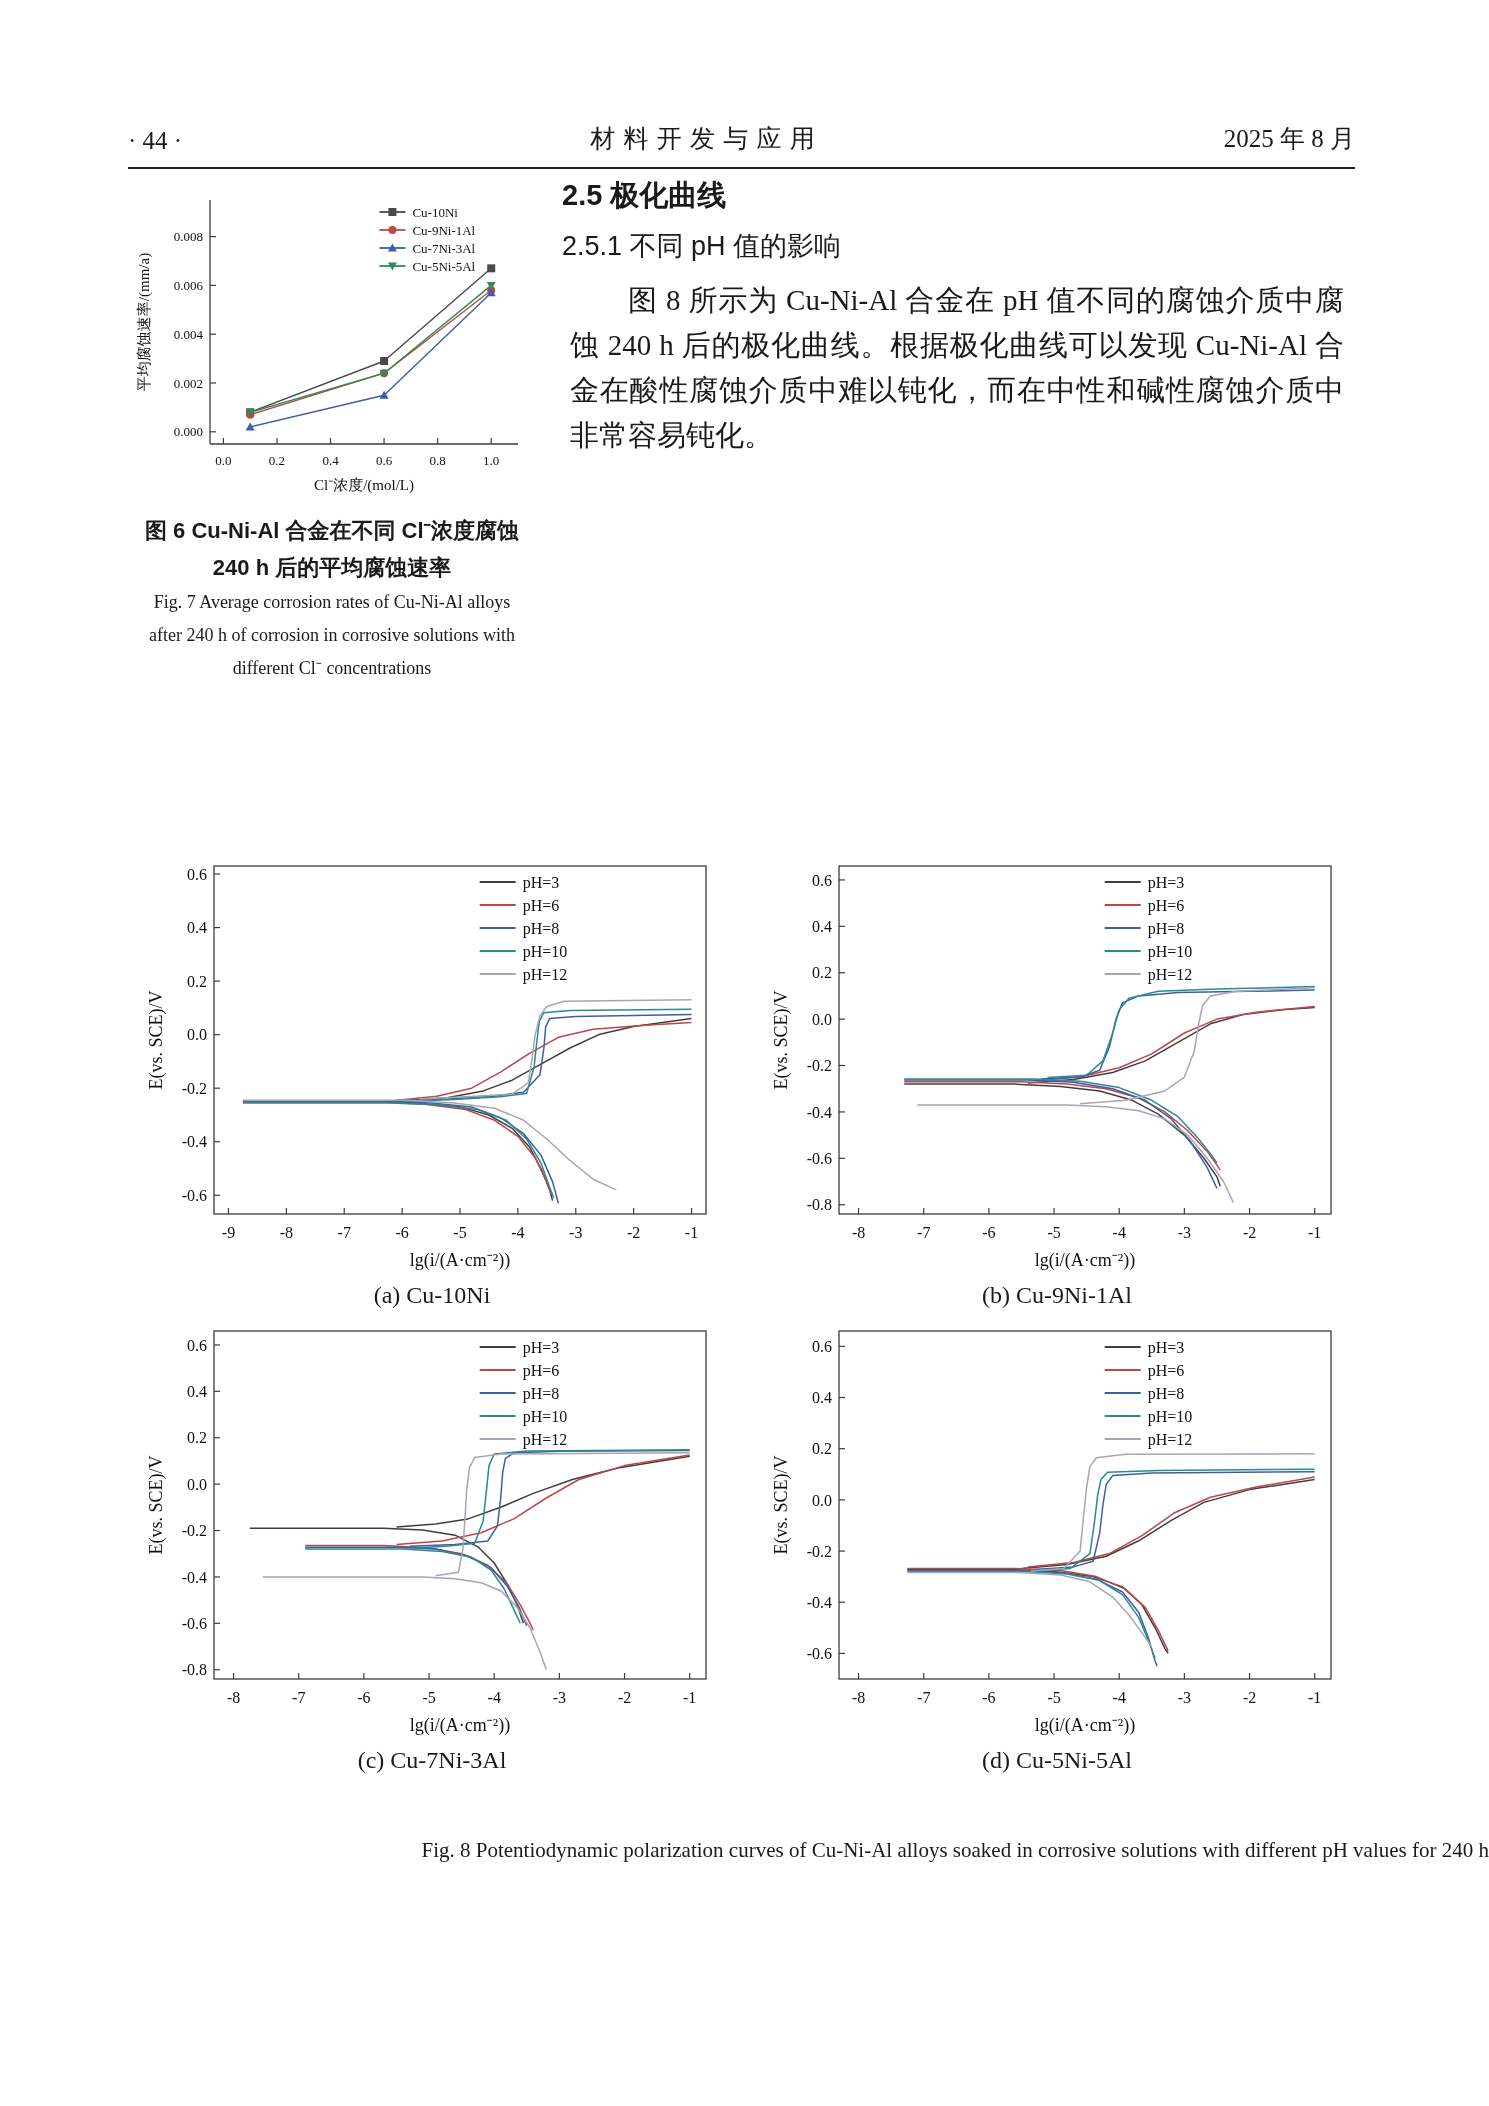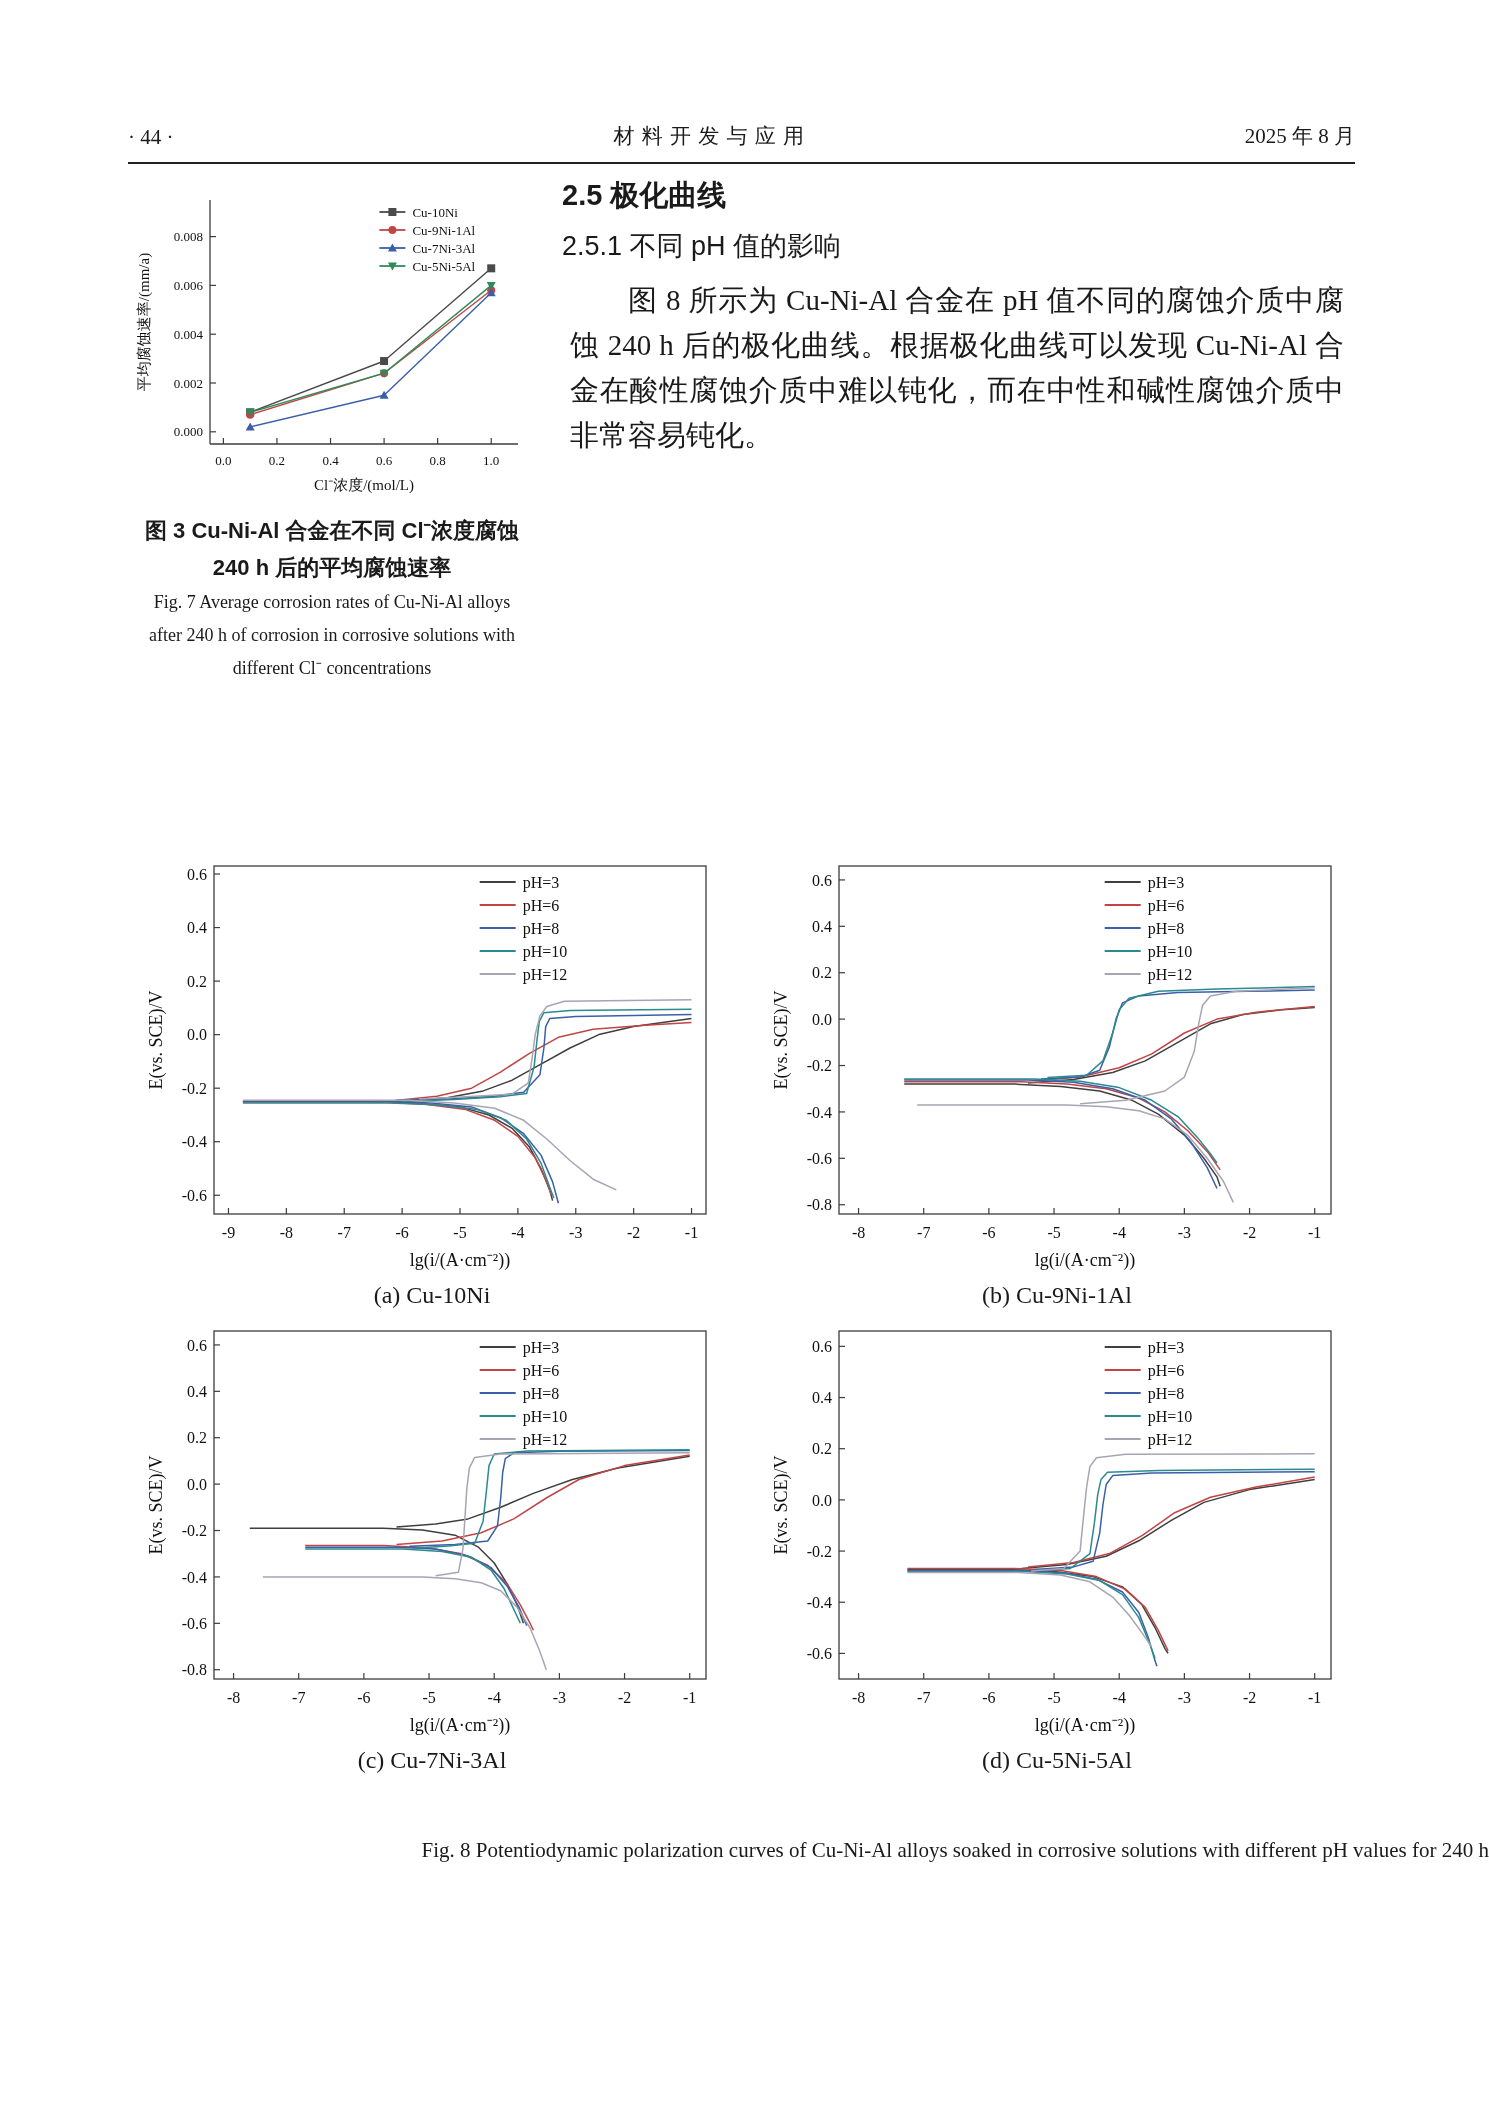--- a/index.html
+++ b/index.html
@@ -5,21 +5,21 @@
   * { box-sizing: border-box; }
   html, body { margin: 0; padding: 0; background: #ffffff; }
   .page {
     position: relative; width: 1489px; height: 2106px; margin: 0 auto;
     background: #ffffff; color: #1a1a1a;
     font-family: "Liberation Serif", serif; overflow: hidden;
   }
   .header {
     position: absolute; left: 128px; right: 134px; top: 122px;
     display: flex; justify-content: space-between; align-items: flex-end;
-    border-bottom: 2px solid #222; padding-bottom: 12px; font-size: 21px;
+    border-bottom: 2px solid #222; padding-bottom: 12px; font-size: 25px;
   }
   .header .journal { letter-spacing: 1px; }
 
   .fig7-wrap { position: absolute; left: 126px; top: 190px; width: 412px; text-align: center; }
   .fig7-wrap svg { display: block; margin: 0 auto; }
   .fig7-caps { margin-top: 12px; }
   .cap-zh { font-family: "Liberation Sans", sans-serif; font-weight: 700; font-size: 22px; line-height: 37px; }
   .cap-en { font-size: 18px; line-height: 33px; }
 
   .right-col { position: absolute; left: 562px; top: 176px; width: 790px; }
@@ -104,21 +104,21 @@
         <circle cx="260.4" cy="40" r="4" fill="#c24545"></circle>
         <text x="280.4" y="44.68" font-size="13">Cu-9Ni-1Al</text>
         <line x1="247.4" y1="58" x2="273.4" y2="58" stroke="#3a5fa8" stroke-width="1.8"></line>
         <polygon points="260.4,53.5 255.89999999999998,61.5 264.9,61.5" fill="#3a5fa8"></polygon>
         <text x="280.4" y="62.68" font-size="13">Cu-7Ni-3Al</text>
         <line x1="247.4" y1="76" x2="273.4" y2="76" stroke="#2e8b57" stroke-width="1.8"></line>
         <polygon points="260.4,80.5 255.89999999999998,72.5 264.9,72.5" fill="#2e8b57"></polygon>
         <text x="280.4" y="80.68" font-size="13">Cu-5Ni-5Al</text>
       </svg>
     <div class="fig7-caps">
-      <div class="cap-zh">图 3 Cu-Ni-Al 合金在不同 Cl⁻浓度腐蚀</div>
+      <div class="cap-zh">图 6 Cu-Ni-Al 合金在不同 Cl⁻浓度腐蚀</div>
       <div class="cap-zh">240 h 后的平均腐蚀速率</div>
       <div class="cap-en">Fig. 7 Average corrosion rates of Cu-Ni-Al alloys</div>
       <div class="cap-en">after 240 h of corrosion in corrosive solutions with</div>
       <div class="cap-en">different Cl⁻ concentrations</div>
     </div>
   </div>
 
   <section class="right-col">
     <h3 class="h25">2.5 极化曲线</h3>
     <h4 class="h251">2.5.1 不同 pH 值的影响</h4>

